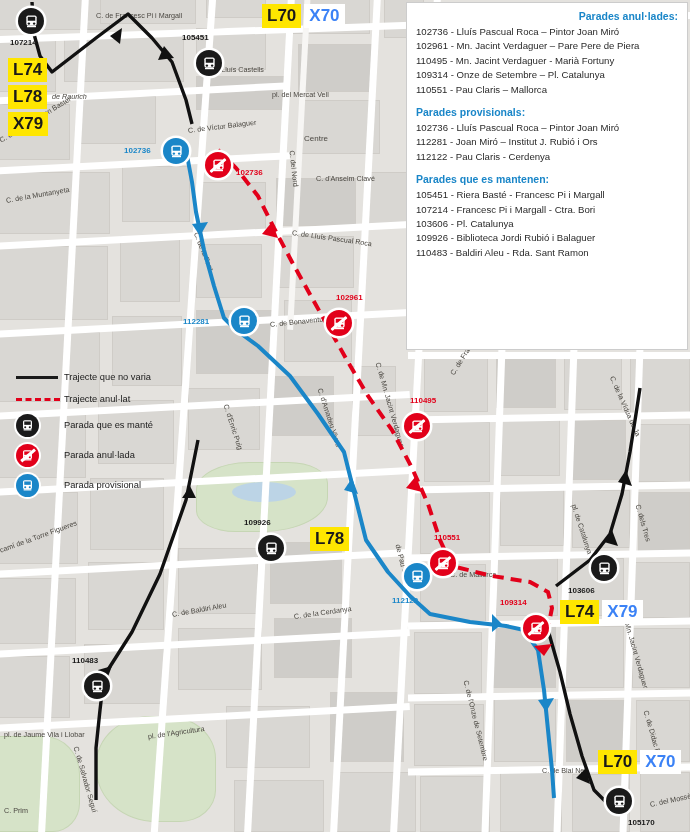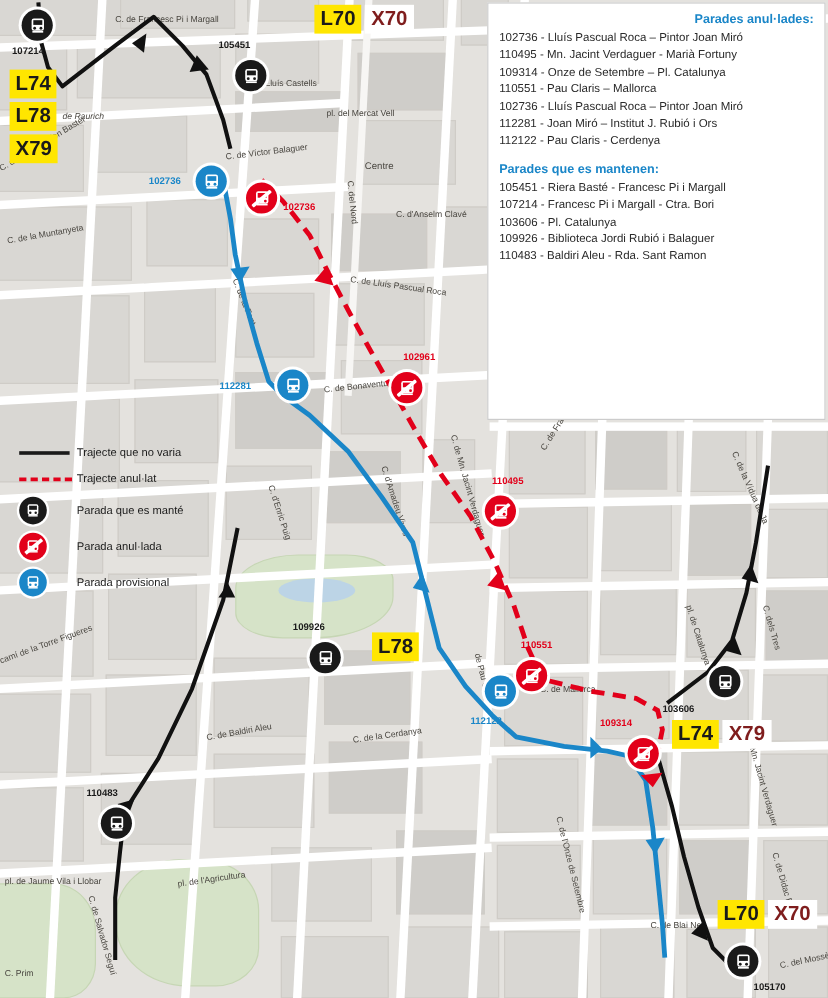--- a/index.html
+++ b/index.html
@@ -69,21 +69,21 @@
   
   .badge {
     position: absolute;
     font-weight: bold;
     font-size: 17px;
     line-height: 1;
     padding: 3px 5px 4px 5px;
     white-space: nowrap;
   }
   .badge.yellow { background: #ffe600; color: #1a1a1a; }
-  .badge.white  { background: #ffffff; color: #7f1d1d; }
+  .badge.white  { background: #ffffff; color: #3b82f6; }
 
   
   #info {
     position: absolute;
     left: 406px; top: 2px;
     width: 282px; height: 348px;
     background: #ffffff;
     border: 1px solid #cccccc;
     padding: 7px 9px;
   }
@@ -253,21 +253,21 @@
 
   <div class="sl" style="left:96px; top:11px;">C. de Francesc Pi i Margall</div>
   <div class="sl" style="left:202px; top:65px;">C. de Lluís Castells</div>
   <div class="sl" style="left:52px; top:92px;font-style:italic;">de Raurich</div>
   <div class="sl" style="left:272px; top:90px;">pl. del Mercat Vell</div>
   <div class="sl" style="left:0px; top:136px; transform:rotate(-31deg);">C. de la Riera d'en Baster</div>
   <div class="sl" style="left:6px; top:196px; transform:rotate(-10deg);">C. de la Muntanyeta</div>
   <div class="sl" style="left:188px; top:126px; transform:rotate(-7deg);">C. de Víctor Balaguer</div>
   <div class="sl big" style="left:304px; top:134px;">Centre</div>
   <div class="sl" style="left:292px; top:146px; transform:rotate(84deg);">C. del Nord</div>
-  <div class="sl" style="left:330px; top:174px;text-align:right;">C. d'Anselm Clavé</div>
+  <div class="sl" style="left:316px; top:174px;text-align:right;">C. d'Anselm Clavé</div>
   <div class="sl" style="left:292px; top:228px; transform:rotate(8deg);">C. de Lluís Pascual Roca</div>
   <div class="sl" style="left:196px; top:228px; transform:rotate(68deg);">C. de la Font</div>
   <div class="sl" style="left:270px; top:320px; transform:rotate(-6deg);">C. de Bonaventura</div>
   <div class="sl" style="left:320px; top:384px; transform:rotate(72deg);">C. d'Amadeu Vives</div>
   <div class="sl" style="left:226px; top:400px; transform:rotate(72deg);">C. d'Enric Puig</div>
   <div class="sl" style="left:378px; top:358px; transform:rotate(74deg);">C. de Mn. Jacint Verdaguer</div>
   <div class="sl" style="left:452px; top:370px; transform:rotate(-58deg);">C. de Francesc Macià</div>
   <div class="sl" style="left:612px; top:372px; transform:rotate(66deg);">C. de la Vídua de Ja</div>
   <div class="sl" style="left:450px; top:570px;">C. de Mallorca</div>
   <div class="sl" style="left:398px; top:540px; transform:rotate(76deg);">de Pau Claris</div>
@@ -444,21 +444,21 @@
 
 <div class="stop keep" style="left:591px; top:555px;">
   <svg width="15" height="15" viewBox="0 0 16 16">
       <rect x="2.5" y="1.5" width="11" height="11" rx="2" fill="#fff"></rect>
       <rect x="4" y="3" width="8" height="4.2" fill="#1a1a1a"></rect>
       <circle cx="5.2" cy="10.2" r="1.25" fill="#1a1a1a"></circle>
       <circle cx="10.8" cy="10.2" r="1.25" fill="#1a1a1a"></circle>
       <rect x="3.2" y="12.6" width="9.6" height="1.5" fill="#fff"></rect>
     </svg>
 </div>
-<div class="stopcode" style="left:552px; top:586px;">103606</div>
+<div class="stopcode" style="left:568px; top:586px;">103606</div>
 
 <div class="stop keep" style="left:84px; top:673px;">
   <svg width="15" height="15" viewBox="0 0 16 16">
       <rect x="2.5" y="1.5" width="11" height="11" rx="2" fill="#fff"></rect>
       <rect x="4" y="3" width="8" height="4.2" fill="#1a1a1a"></rect>
       <circle cx="5.2" cy="10.2" r="1.25" fill="#1a1a1a"></circle>
       <circle cx="10.8" cy="10.2" r="1.25" fill="#1a1a1a"></circle>
       <rect x="3.2" y="12.6" width="9.6" height="1.5" fill="#fff"></rect>
     </svg>
 </div>
@@ -496,24 +496,26 @@
 </div>
 
 <div style="position:absolute; left:598px; top:750px; display:flex; gap:3px;">
   <div class="badge yellow" style="position:relative;">L70</div>
   <div class="badge white" style="position:relative;">X70</div>
 </div>
 
 <div id="info">
   <div class="info-h first">Parades anul·lades:</div>
   <div class="info-li">102736 - Lluís Pascual Roca – Pintor Joan Miró</div>
+  <div class="info-li">102961 - Mn. Jacint Verdaguer – Pare Pere de Piera</div>
   <div class="info-li">110495 - Mn. Jacint Verdaguer - Marià Fortuny</div>
   <div class="info-li">109314 - Onze de Setembre – Pl. Catalunya</div>
   <div class="info-li">110551 - Pau Claris – Mallorca</div>
 
+  <div class="info-h sp">Parades provisionals:</div>
   <div class="info-li">102736 - Lluís Pascual Roca – Pintor Joan Miró</div>
   <div class="info-li">112281 - Joan Miró – Institut J. Rubió i Ors</div>
   <div class="info-li">112122 - Pau Claris - Cerdenya</div>
 
   <div class="info-h sp">Parades que es mantenen:</div>
   <div class="info-li">105451 - Riera Basté - Francesc Pi i Margall</div>
   <div class="info-li">107214 - Francesc Pi i Margall - Ctra. Bori</div>
   <div class="info-li">103606 - Pl. Catalunya</div>
   <div class="info-li">109926 - Biblioteca Jordi Rubió i Balaguer</div>
   <div class="info-li">110483 - Baldiri Aleu - Rda. Sant Ramon</div>

